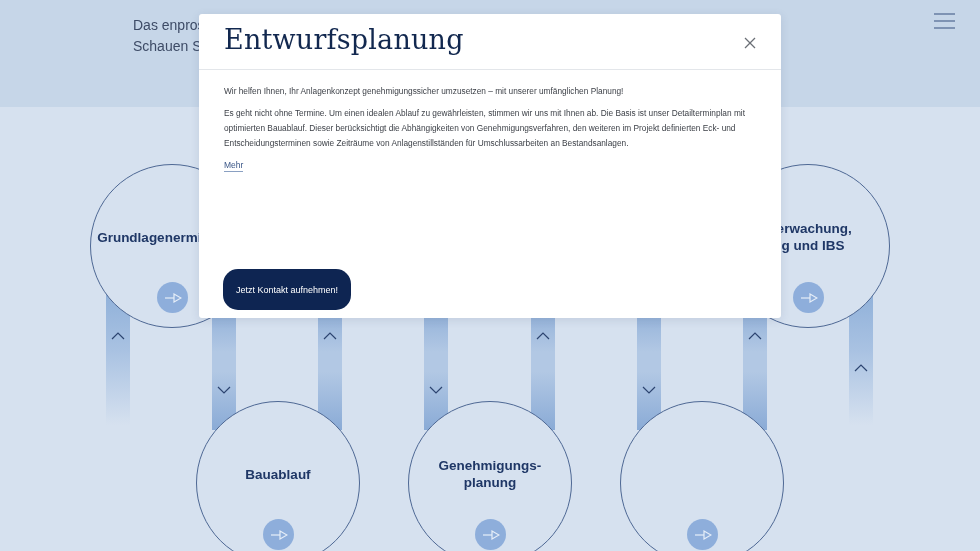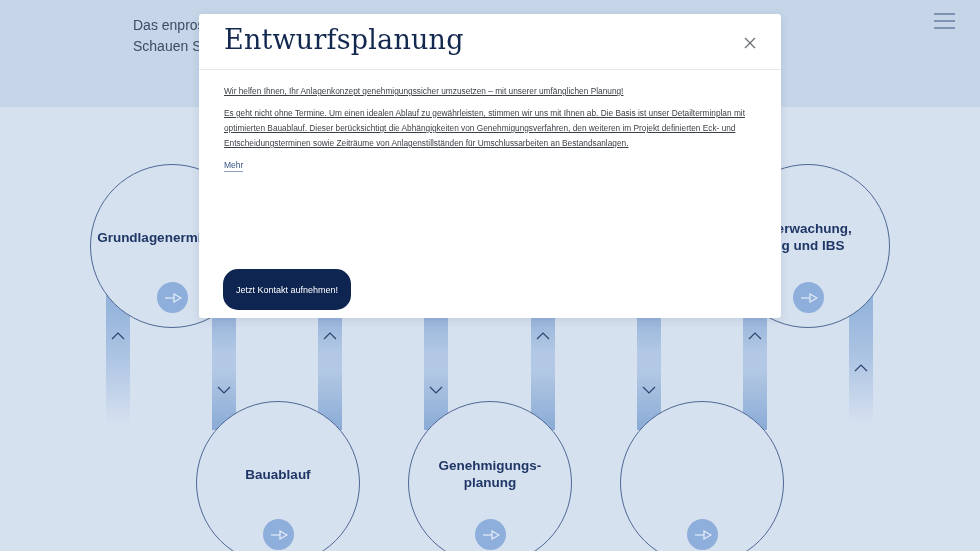--- a/index.html
+++ b/index.html
@@ -65,21 +65,21 @@
   .modal-title {
     position: absolute; left: 25px; top: 10px;
     font-family: "DejaVu Serif", "Liberation Serif", serif;
     font-size: 27px; color: #12284f; font-weight: normal; letter-spacing: 0.2px;
   }
   .modal-close {
     position: absolute; left: 544px; top: 22px; width: 14px; height: 14px; cursor: pointer;
   }
   .modal-body {
     position: absolute; left: 25px; top: 70px; width: 540px;
-    font-size: 8.3px; line-height: 15px; color: #3b3f46; text-decoration: underline;
+    font-size: 8.3px; line-height: 15px; color: #3b3f46;
   }
   .modal-body p { margin-bottom: 7px; }
   .more-link {
     display: inline-block; color: #3a5687; font-size: 8.5px;
     border-bottom: 1px solid #8aa0c2; line-height: 11px; text-decoration: none;
     cursor: pointer; margin-top: 1px;
   }
   .cta {
     position: absolute; left: 24px; top: 255px; height: 41px; padding: 0 13px;
     background: #0e2552; color: #ffffff; border: none; border-radius: 15px;

